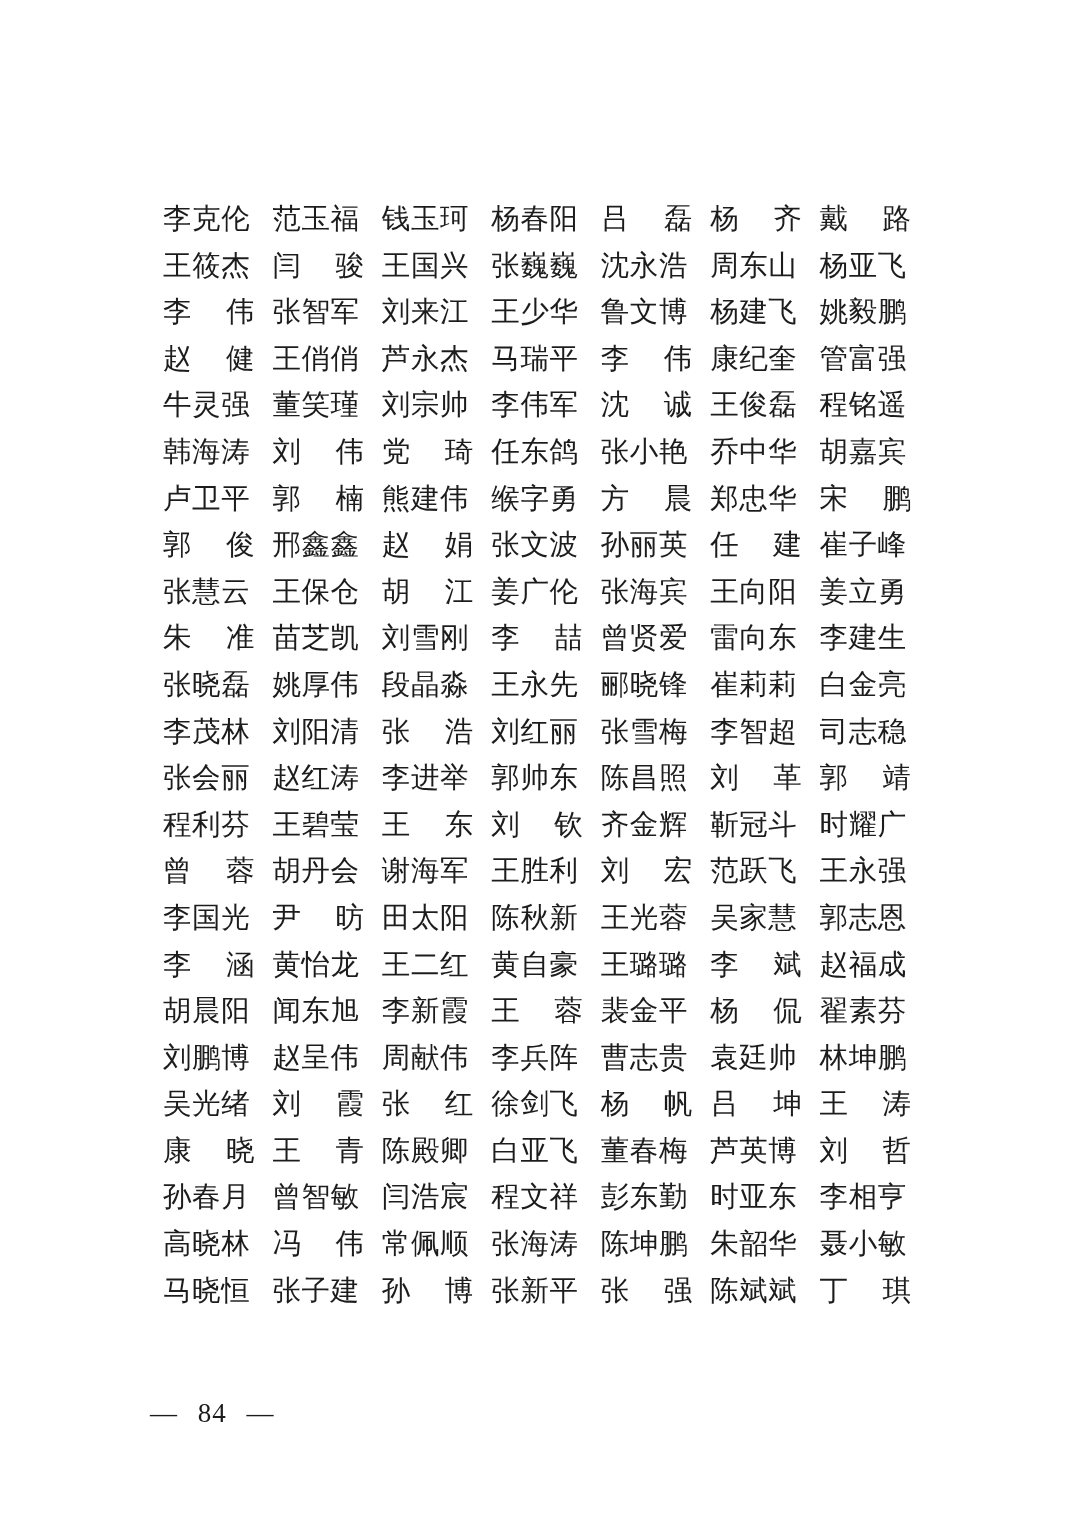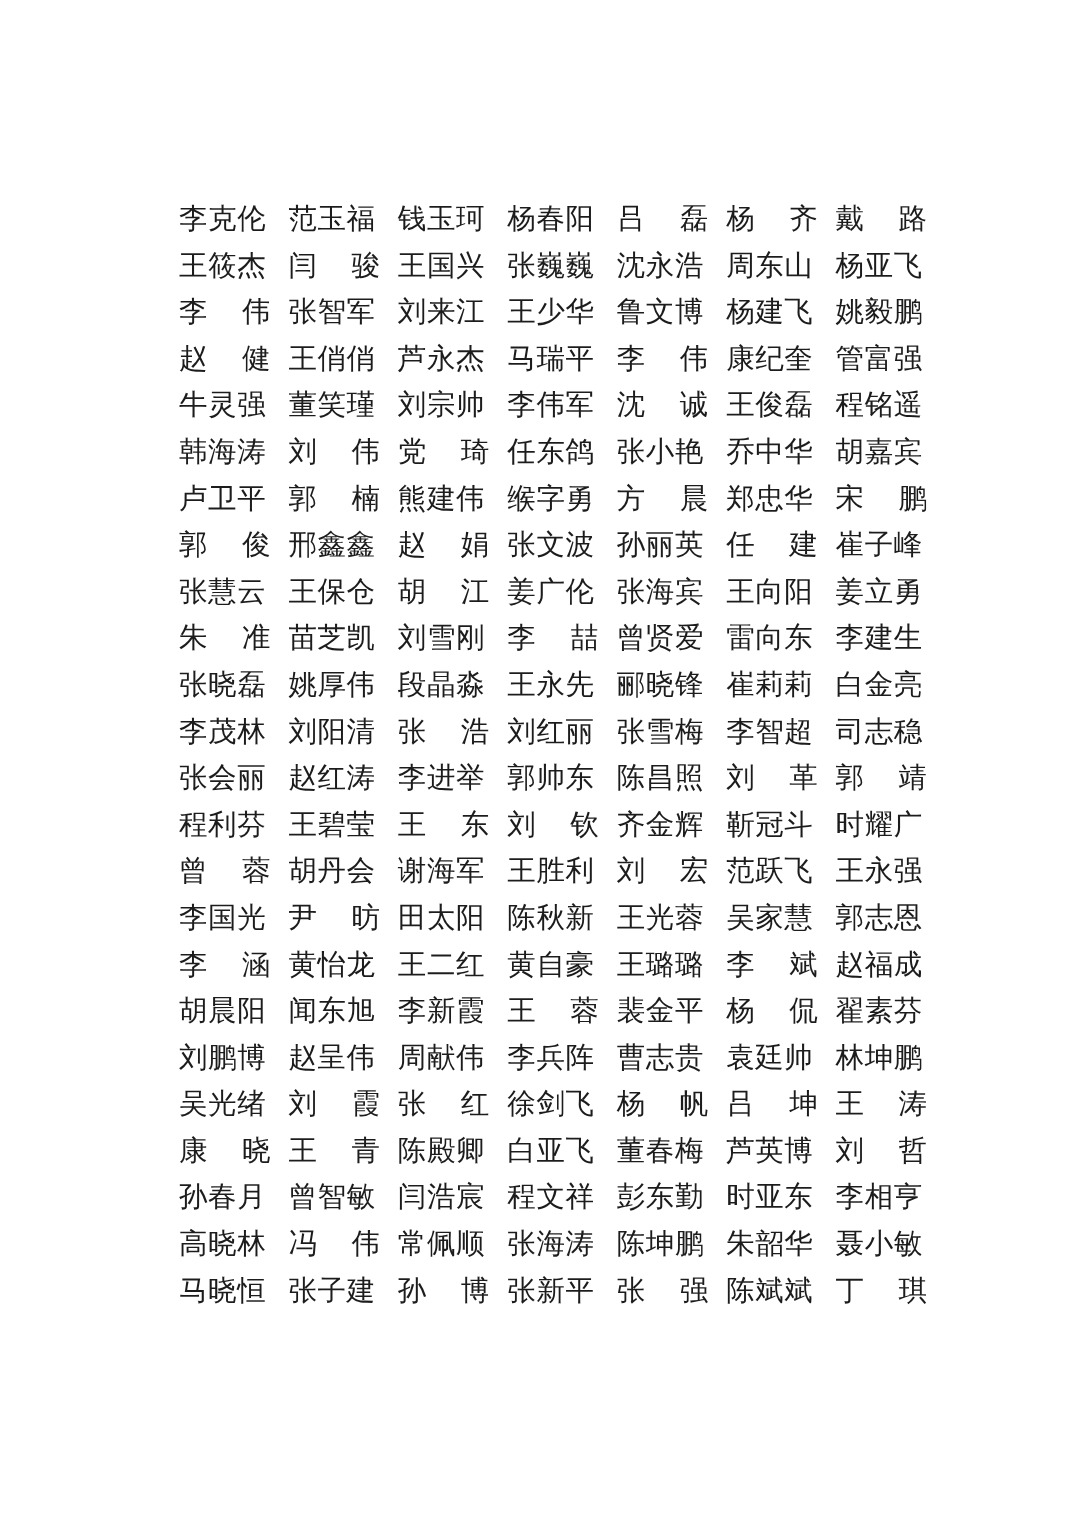--- a/index.html
+++ b/index.html
@@ -18,21 +18,20 @@
   }
 
   
   .page {
     position: absolute;
     left: 0;
     top: 0;
     width: 892px;
     height: 1527px;
     background: #ffffff;
-    margin-left: 16px;
   }
 
   
   .name-grid {
     position: absolute;
     left: 163px;
     top: 196px;
     width: 766px;
     display: grid;
     grid-template-columns: repeat(7, 1fr);
@@ -250,14 +249,19 @@
       <div class="name-cell"><span class="n3">聂小敏</span></div>
       <div class="name-cell"><span class="n3">马晓恒</span></div>
       <div class="name-cell"><span class="n3">张子建</span></div>
       <div class="name-cell"><span class="n2">孙博</span></div>
       <div class="name-cell"><span class="n3">张新平</span></div>
       <div class="name-cell"><span class="n2">张强</span></div>
       <div class="name-cell"><span class="n3">陈斌斌</span></div>
       <div class="name-cell"><span class="n2">丁琪</span></div>
     </div>
 
+  <div class="page-footer">
+    <span>—</span>
+    <span class="num">84</span>
+    <span>—</span>
+  </div>
 
 </div>
 
 </body></html>

